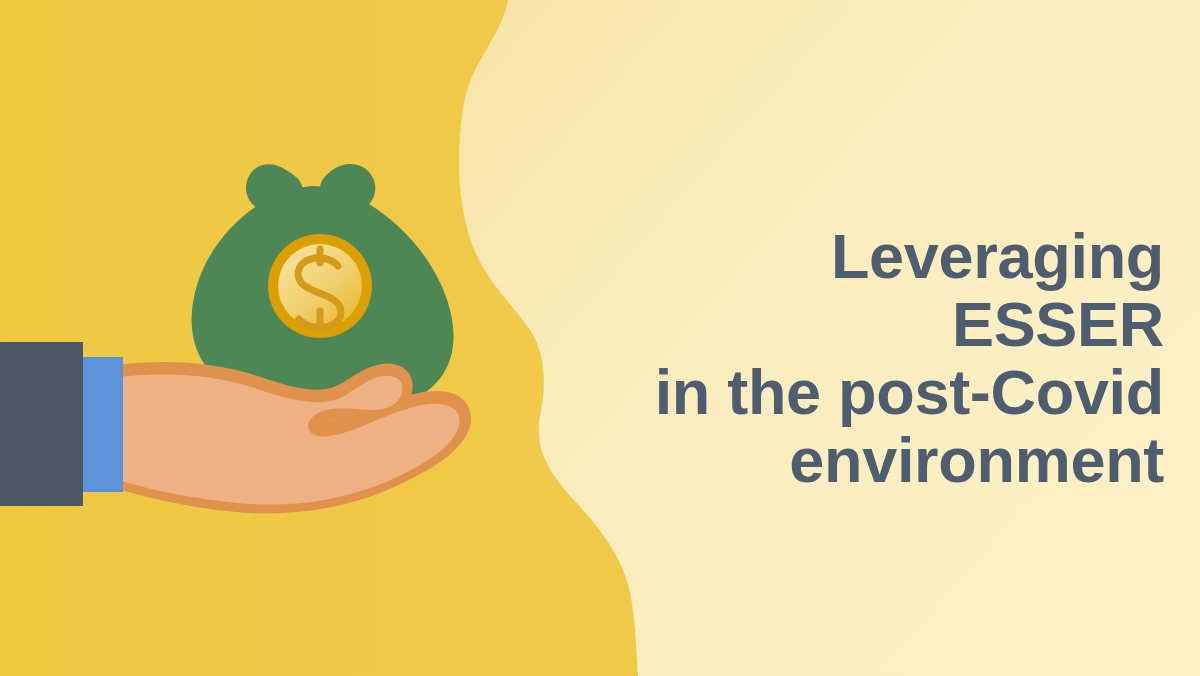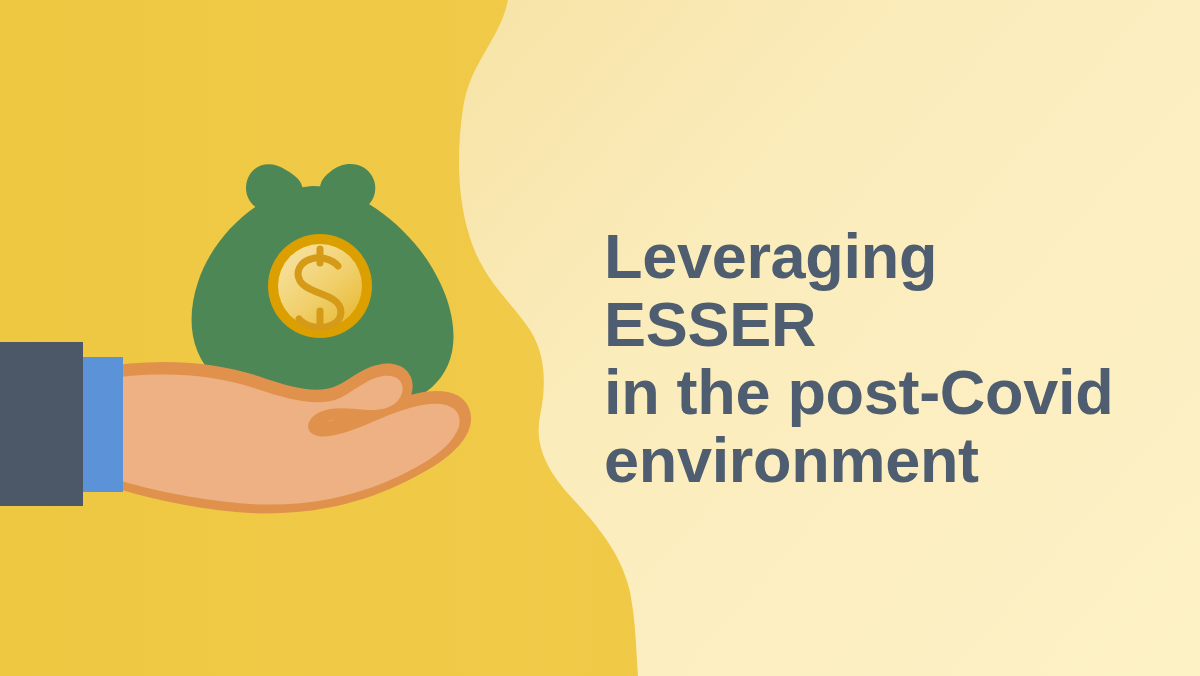--- a/index.html
+++ b/index.html
@@ -10,20 +10,21 @@
   }
   body {
     font-family: "Liberation Sans", sans-serif;
   }
   #slide {
     position: relative;
     width: 1200px;
     height: 676px;
     overflow: hidden;
     background: #efc842;
+    text-align: right;
   }
   #bg-svg, #art-svg {
     position: absolute;
     top: 0;
     left: 0;
     width: 1200px;
     height: 676px;
     display: block;
   }
   #headline {

